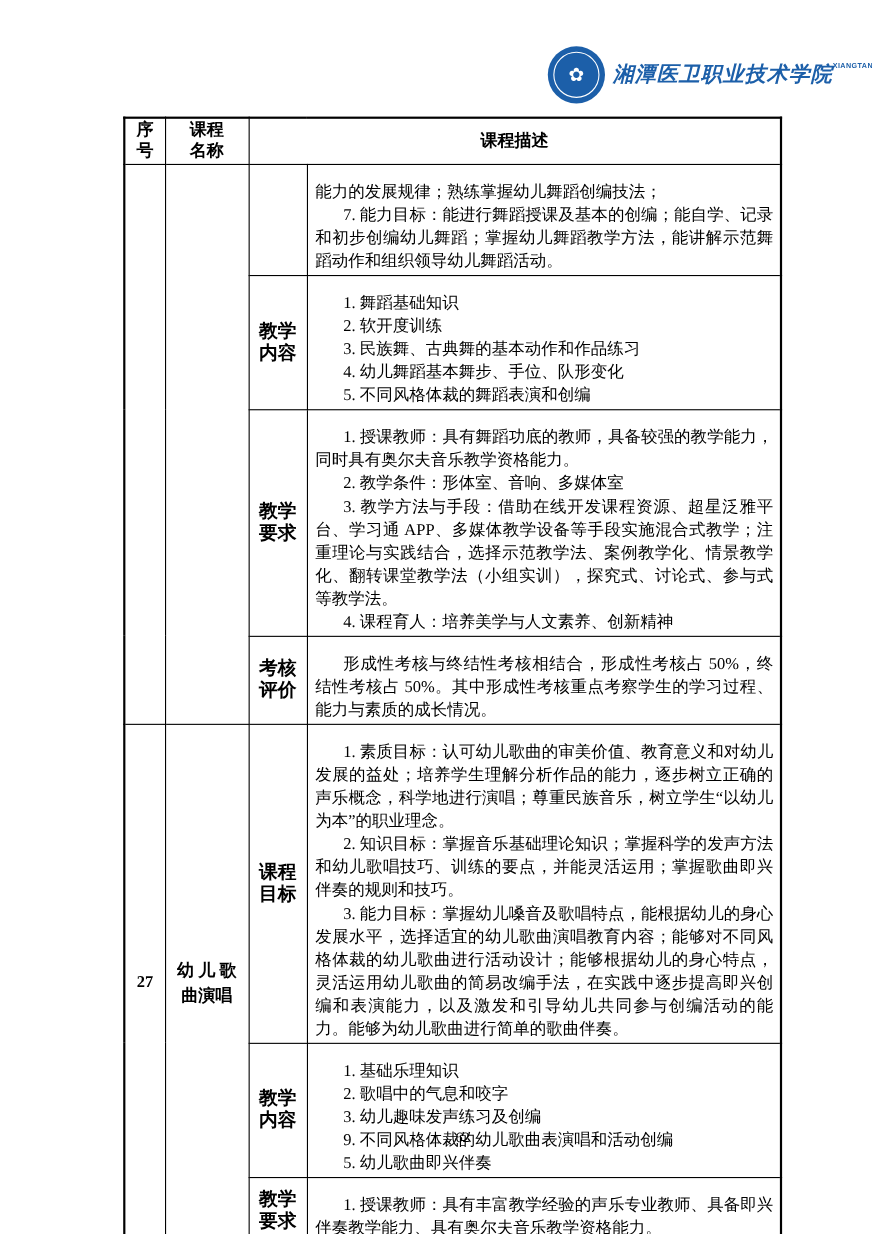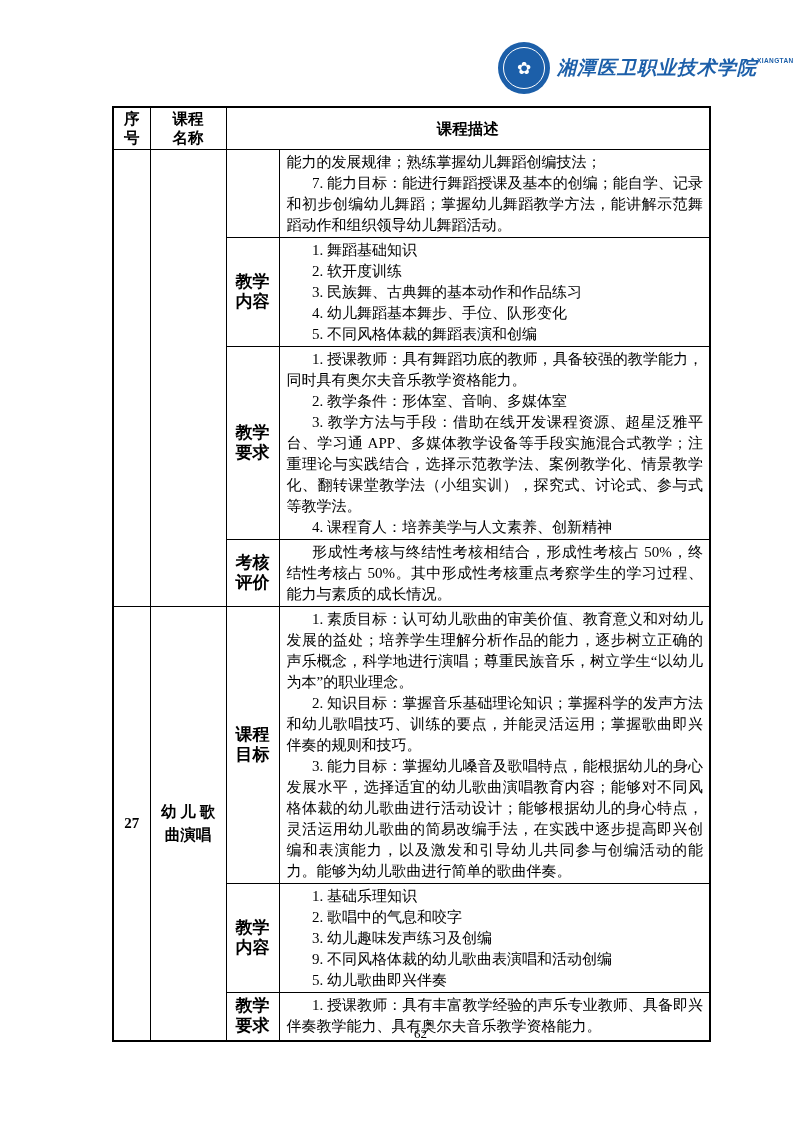--- a/index.html
+++ b/index.html
@@ -22,21 +22,21 @@
   table.doc{
     position:absolute;left:112px;top:106px;border-collapse:collapse;table-layout:fixed;
     width:597px;border:2px solid #000;
   }
   td{border:1px solid #000;vertical-align:middle;font-size:15px;}
   td.hd{font-weight:bold;text-align:center;white-space:pre-line;line-height:19px;font-size:15.5px;}
   td.lbl{font-weight:bold;text-align:center;white-space:pre-line;line-height:20px;font-size:17px;}
   td.seq{font-weight:bold;text-align:center;font-size:15px;}
   td.name{font-weight:bold;text-align:center;white-space:pre-line;line-height:23px;
           padding:0 5px;font-size:15.5px;}
-  td.content{vertical-align:top;padding:2px 6px 1px 7px;text-align:justify;
+  td.content{vertical-align:top;padding:15px 6px 1px 7px;text-align:justify;
              text-justify:inter-character;}
   td.content p{margin:0;line-height:21px;font-size:15px;}
   td.content p.ind{text-indent:1.7em;}
   
   .pageno{position:absolute;top:1026px;left:0;width:793px;text-align:center;font-size:13px;margin-left:24px;}
 </style>
 </head>
 <body>
 
 <div class="page">

